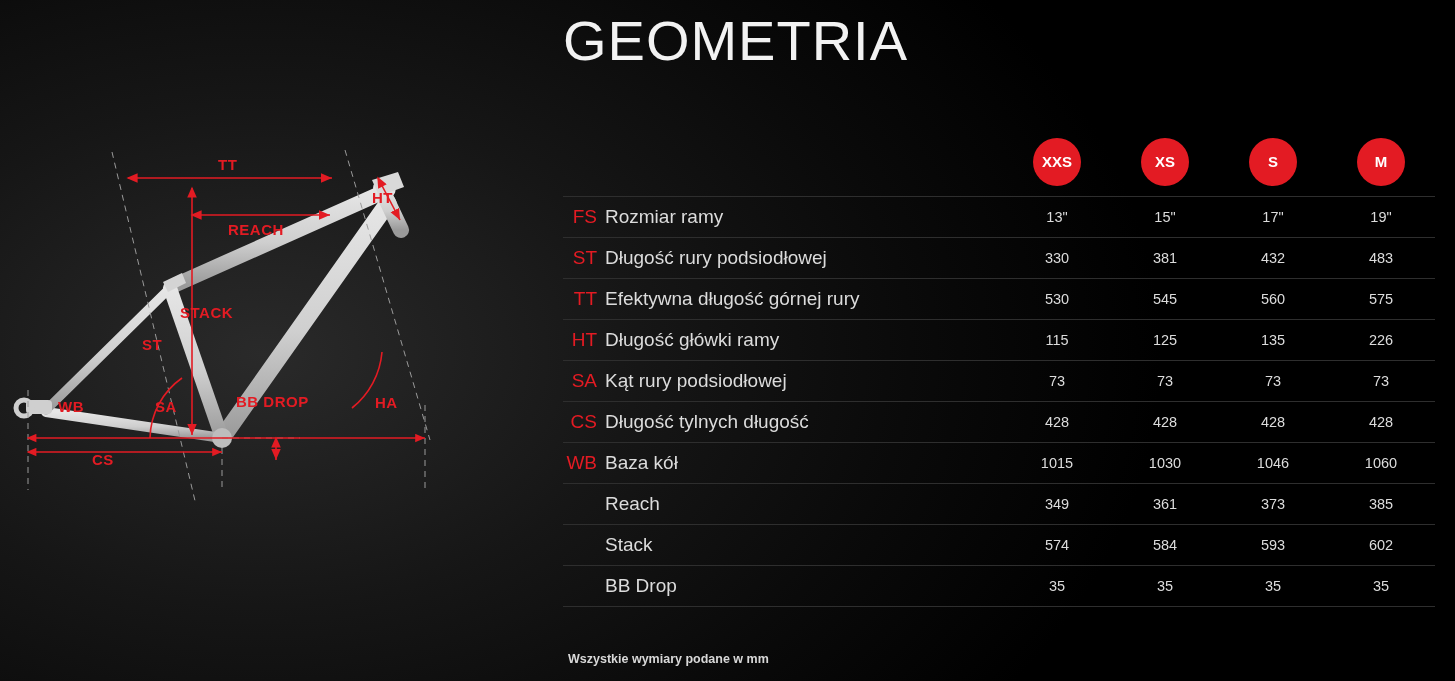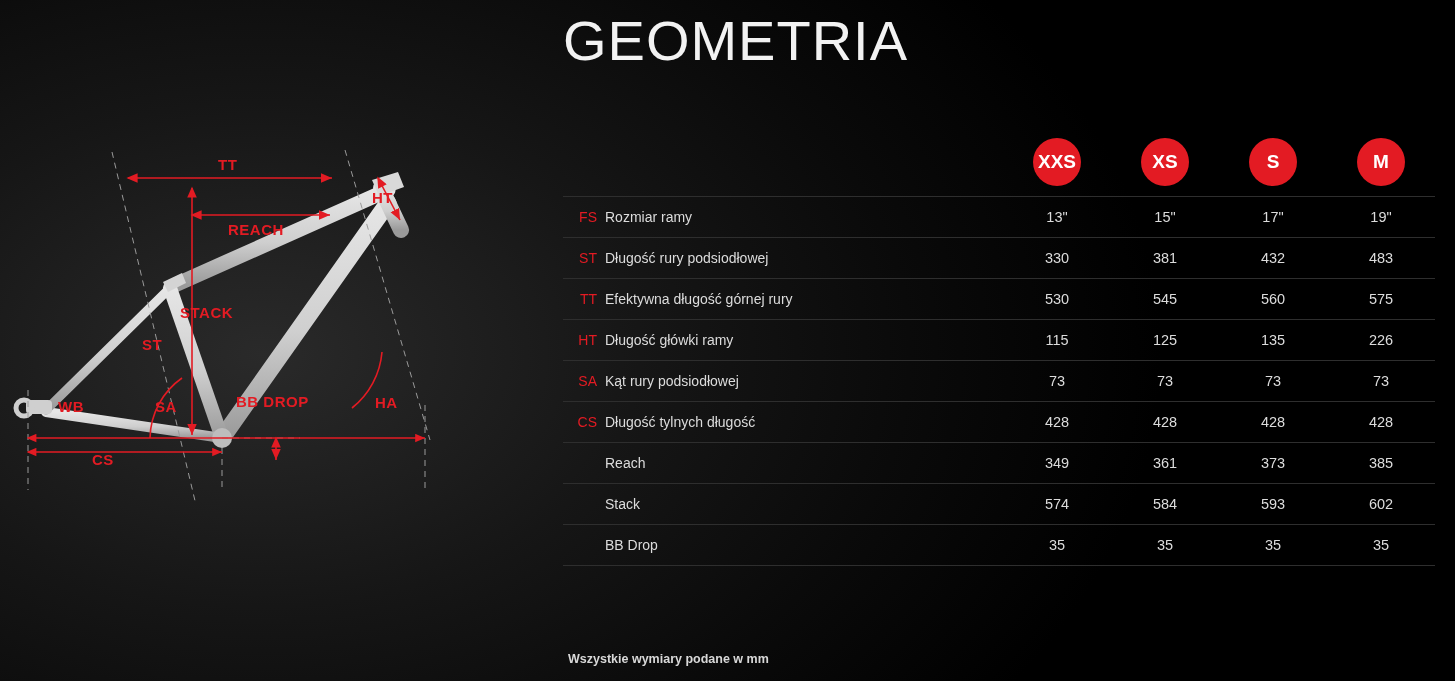--- a/index.html
+++ b/index.html
@@ -65,31 +65,31 @@
     text-align: center;
   }
   .size-badge {
     display: inline-block;
     width: 48px;
     height: 48px;
     line-height: 48px;
     border-radius: 50%;
     background: #e31b23;
     color: #fff;
-    font-size: 19px;
+    font-size: 15px;
     font-weight: 700;
     text-align: center;
   }
   tbody tr {
     border-top: 1px solid #2e2e2e;
   }
   tbody tr td {
     height: 40px;
     vertical-align: middle;
-    font-size: 14px;
+    font-size: 19px;
     color: #dcdcdc;
   }
   tbody tr:last-child {
     border-bottom: 1px solid #2e2e2e;
   }
   td.label {
     padding-left: 24px;
     white-space: nowrap;
   }
   td.label .abbr {
@@ -279,20 +279,27 @@
           <td class="val">73</td>
         </tr>
         <tr>
           <td class="label"><span class="abbr">CS</span><span>Długość tylnych długość</span></td>
           <td class="val">428</td>
           <td class="val">428</td>
           <td class="val">428</td>
           <td class="val">428</td>
         </tr>
         <tr>
+          <td class="label"><span class="abbr">WB</span><span>Baza kół</span></td>
+          <td class="val">1015</td>
+          <td class="val">1030</td>
+          <td class="val">1046</td>
+          <td class="val">1060</td>
+        </tr>
+        <tr>
           <td class="label"><span class="abbr empty"></span><span>Reach</span></td>
           <td class="val">349</td>
           <td class="val">361</td>
           <td class="val">373</td>
           <td class="val">385</td>
         </tr>
         <tr>
           <td class="label"><span class="abbr empty"></span><span>Stack</span></td>
           <td class="val">574</td>
           <td class="val">584</td>

